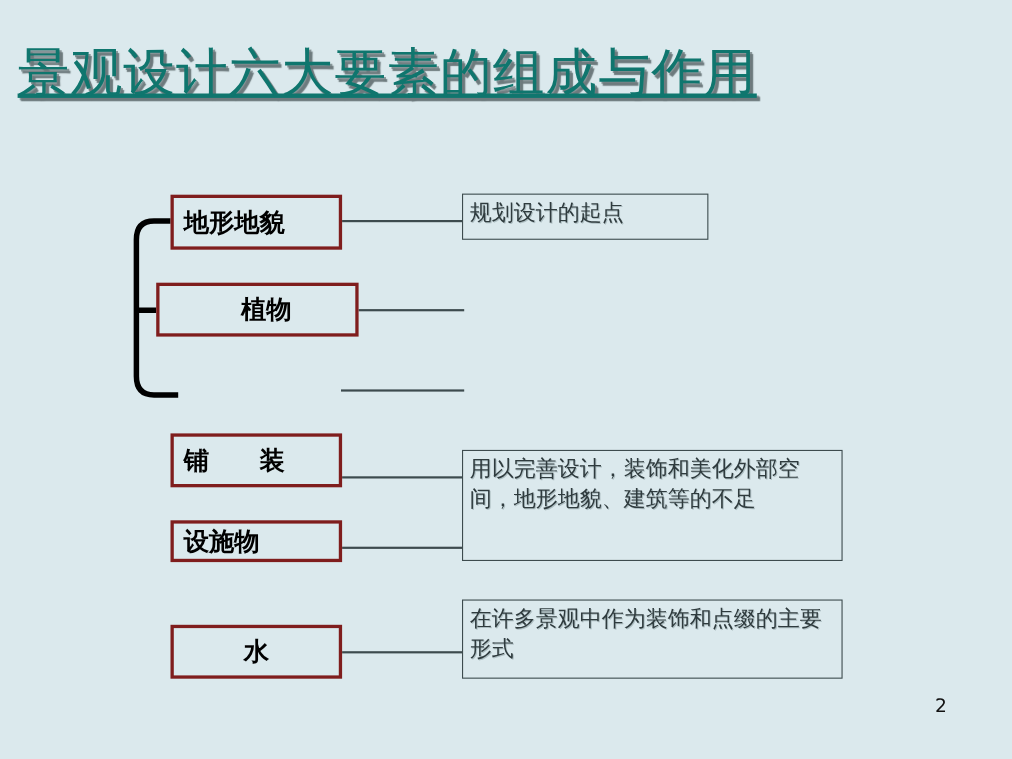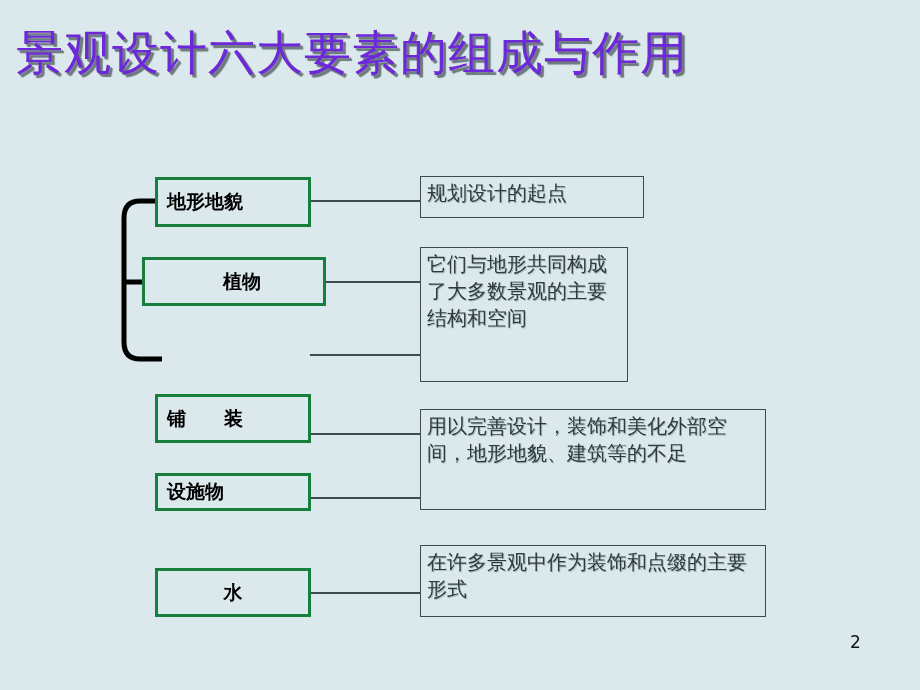--- a/index.html
+++ b/index.html
@@ -18,41 +18,42 @@
     position: absolute;
     left: 0; top: 0;
     width: 920px;
     height: 690px;
   }
 
   
   #slide-title {
     position: absolute;
     left: 16px;
-    top: 22px;
+    top: 36px;
     width: 700px;
     height: 64px;
     font-family: "DejaVu Serif", serif;
     font-size: 47px;
     line-height: 62px;
     letter-spacing: 1px;
-    color: #6d28d9;
+    color: #0f766e;
     text-shadow: 3px 3px 1px #6d7a7d, 2px 2px 0px #8a989b;
     white-space: nowrap;
+    text-decoration: underline;
   }
 
   
   .elem-box {
     position: absolute;
     box-sizing: border-box;
-    border: 3px solid #15803d;
+    border: 3px solid #7f1d1d;
     background: #dbe9ed;
     font-family: "DejaVu Sans", sans-serif;
     font-weight: bold;
-    font-size: 19px;
+    font-size: 23px;
     color: #000000;
     display: flex;
     align-items: center;
     white-space: pre;
   }
   .elem-box.left-al { justify-content: flex-start; padding-left: 9px; }
   .elem-box.center-al { justify-content: center; }
 
   
   .desc-box {
@@ -128,21 +129,20 @@
 
 
   <div class="elem-box left-al" style="left:155px; top:394px; width:156px; height:49px;">铺　　装</div>
 
   <div class="elem-box left-al" style="left:155px; top:473px; width:156px; height:38px;">设施物</div>
 
   <div class="elem-box center-al" style="left:155px; top:568px; width:156px; height:49px;">水</div>
 
   <div class="desc-box" style="left:420px; top:176px; width:224px; height:42px;">规划设计的起点</div>
 
-  <div class="desc-box" style="left:420px; top:247px; width:208px; height:135px;">它们与地形共同构成了大多数景观的主要结构和空间</div>
 
   <div class="desc-box" style="left:420px; top:409px; width:346px; height:101px;">用以完善设计，装饰和美化外部空间，地形地貌、建筑等的不足</div>
 
   <div class="desc-box" style="left:420px; top:545px; width:346px; height:72px;">在许多景观中作为装饰和点缀的主要形式</div>
 
   <div id="page-number">2</div>
 
 </div>
 
 </body></html>

